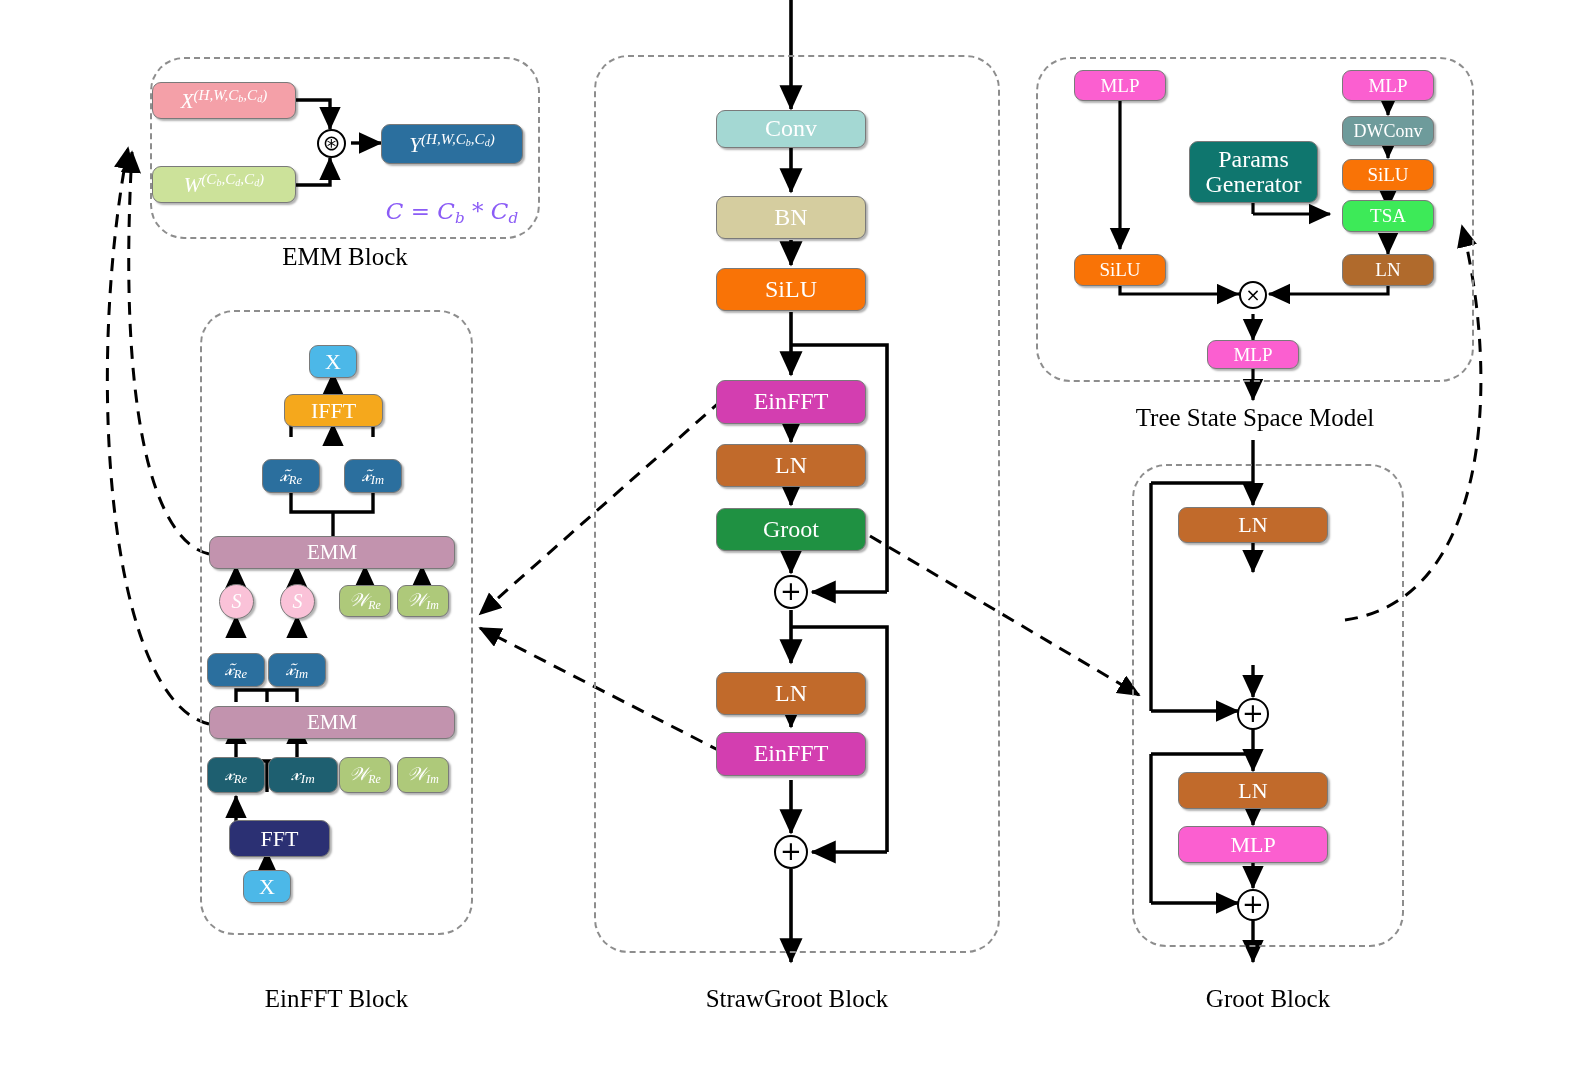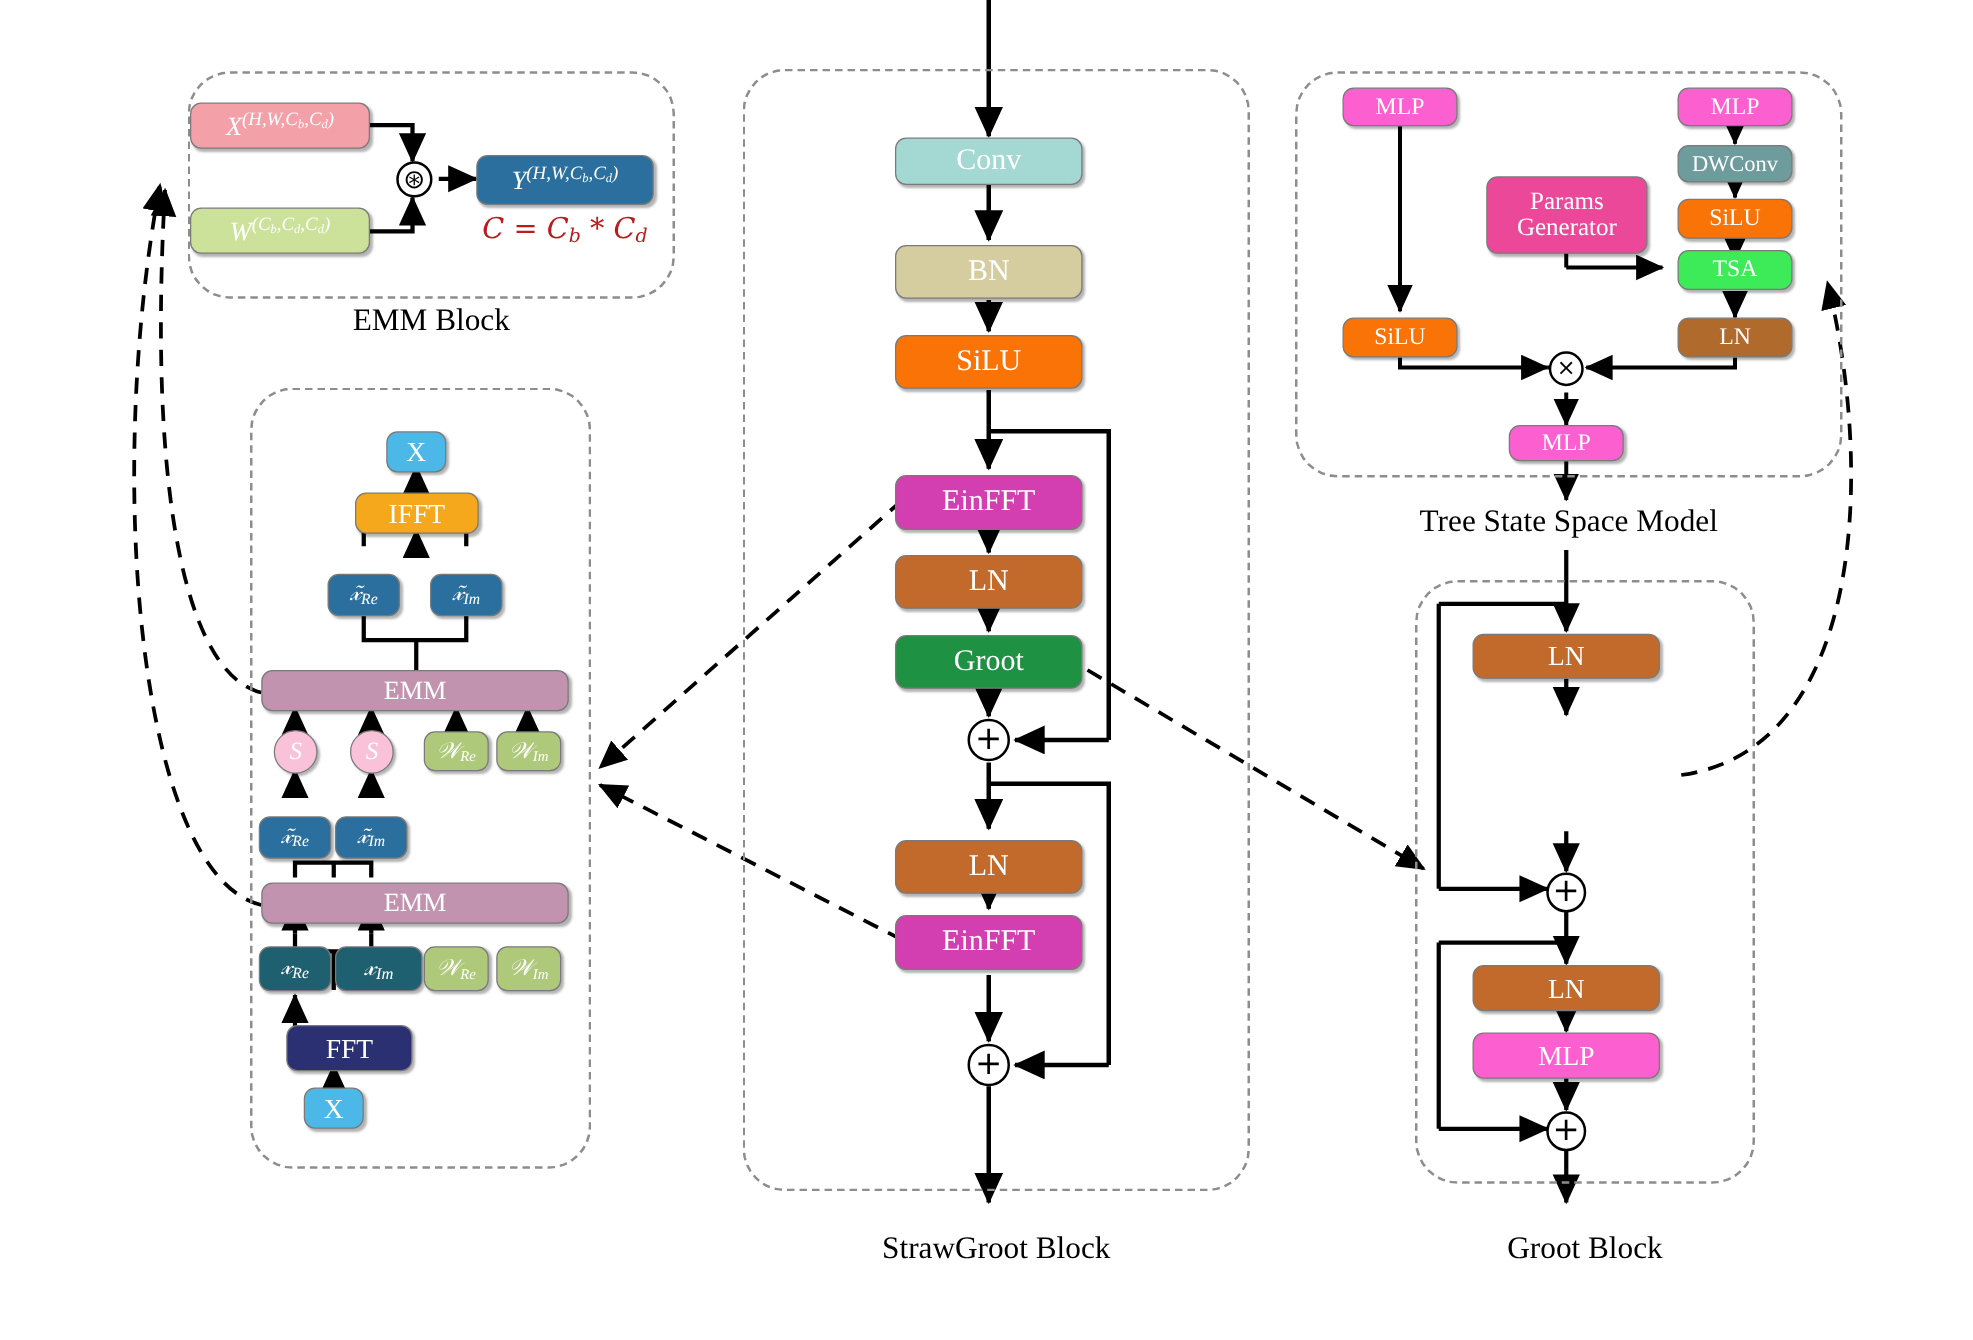--- a/index.html
+++ b/index.html
@@ -10,22 +10,22 @@
   .node{position:absolute;box-sizing:border-box;display:flex;align-items:center;
         justify-content:center;text-align:center;color:#ffffff;
         border:1.6px solid #7a7a7a;border-radius:9px;
         box-shadow:2px 2px 2px rgba(0,0,0,0.30);
         font-family:"Liberation Serif", serif;line-height:1.05;}
   .node.circ{border-radius:50%;}
   .node.op{background:#ffffff;color:#000;border:2.6px solid #000;box-shadow:none;
            border-radius:50%;font-size:26px;font-family:"DejaVu Sans",sans-serif;}
   .grouplabel{position:absolute;color:#000;font-size:25px;text-align:center;
               font-family:"Liberation Serif", serif;white-space:nowrap;}
-  .mathlabel{position:absolute;color:#b91c1c;text-align:center;
-             font-family:"DejaVu Serif", serif;font-style:italic;white-space:nowrap;}
+  .mathlabel{position:absolute;color:#8b5cf6;text-align:center;
+             font-family:"DejaVu Serif", serif;font-style:italic;white-space:nowrap;margin-top:28px;}
   .dashbox{position:absolute;box-sizing:border-box;border:2px dashed #8d8d8d;
            border-radius:34px;background:transparent;}
   sub{font-size:0.66em;vertical-align:-0.25em;}
   .sc{font-style:italic;}
 </style>
 </head>
 <body>
 
 <div id="canvas">
 
@@ -215,20 +215,21 @@
   </div>
   <div class="node" style="left:397px;top:757px;width:52px;height:36px;background:#aec97a;font-size:18px;">
     <span class="sc">𝒲<sub>Im</sub></span>
   </div>
   <div class="node" style="left:217px;top:820px;width:101px;height:37px;background:#2b3073;font-size:22px;margin-left:12px;">
     <span>FFT</span>
   </div>
   <div class="node" style="left:243px;top:870px;width:48px;height:33px;background:#4cb8e8;font-size:22px;">
     <span>X</span>
   </div>
+  <div class="grouplabel" style="left:180px;top:985px;width:313px;">EinFFT Block</div>
 
   <div class="node" style="left:716px;top:110px;width:150px;height:38px;background:#a4d8d3;font-size:24px;text-align:center;">
     <span>Conv</span>
   </div>
   <div class="node" style="left:716px;top:196px;width:150px;height:43px;background:#d5cd9f;font-size:24px;">
     <span>BN</span>
   </div>
   <div class="node" style="left:716px;top:268px;width:150px;height:43px;background:#f97306;font-size:24px;">
     <span>SiLU</span>
   </div>
@@ -260,21 +261,21 @@
   </div>
   <div class="node" style="left:1342px;top:70px;width:92px;height:31px;background:#fb5fd0;font-size:19px;">
     <span>MLP</span>
   </div>
   <div class="node" style="left:1342px;top:116px;width:92px;height:30px;background:#6e9b9b;font-size:18px;">
     <span>DWConv</span>
   </div>
   <div class="node" style="left:1342px;top:159px;width:92px;height:32px;background:#f97306;font-size:19px;">
     <span>SiLU</span>
   </div>
-  <div class="node" style="left:1189px;top:141px;width:129px;height:62px;background:#ec4899;font-size:20px;flex-direction:column;">
+  <div class="node" style="left:1189px;top:141px;width:129px;height:62px;background:#0f766e;font-size:24px;flex-direction:column;">
     <span>Params</span>
     <span>Generator</span>
   </div>
   <div class="node" style="left:1342px;top:200px;width:92px;height:32px;background:#3dea58;font-size:19px;">
     <span>TSA</span>
   </div>
   <div class="node" style="left:1342px;top:254px;width:92px;height:32px;background:#b06a2c;font-size:19px;">
     <span>LN</span>
   </div>
   <div class="node" style="left:1074px;top:254px;width:92px;height:32px;background:#f97306;font-size:19px;">

